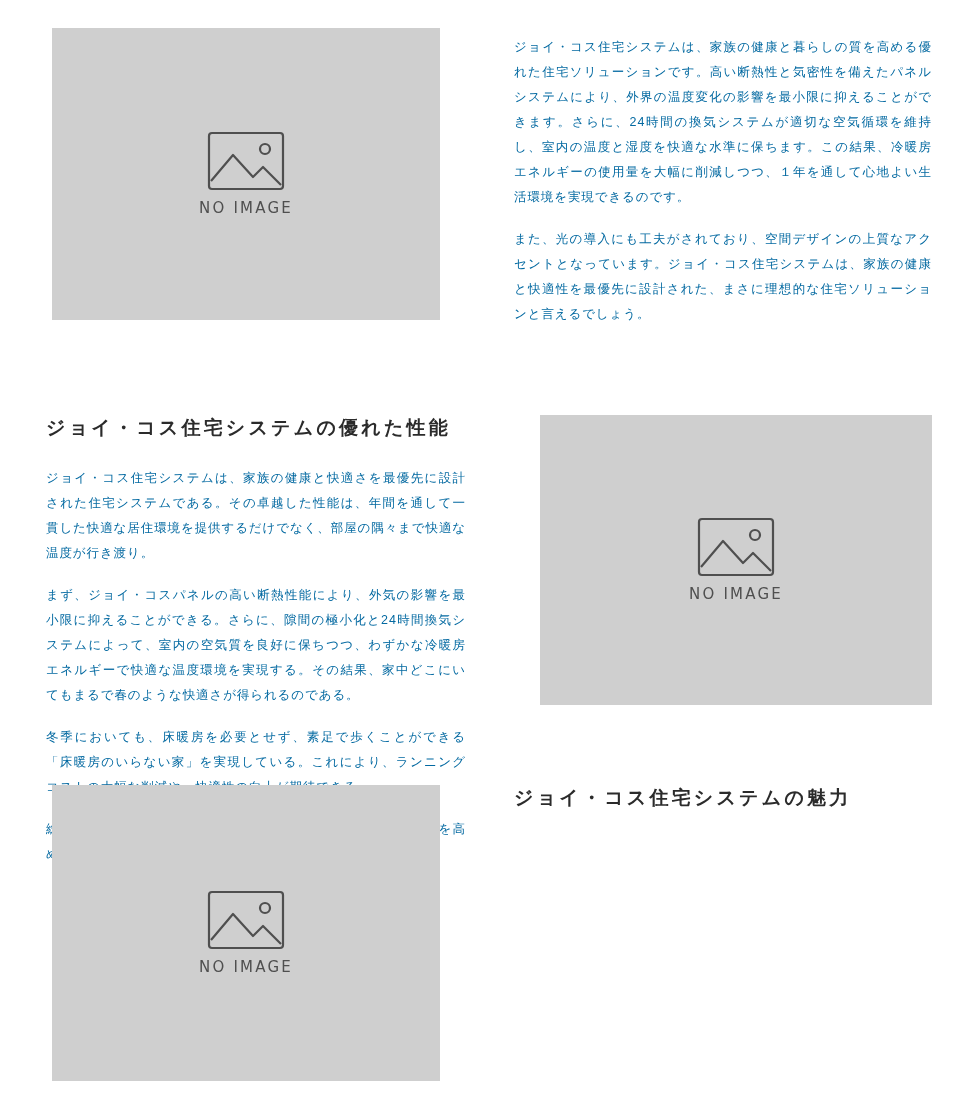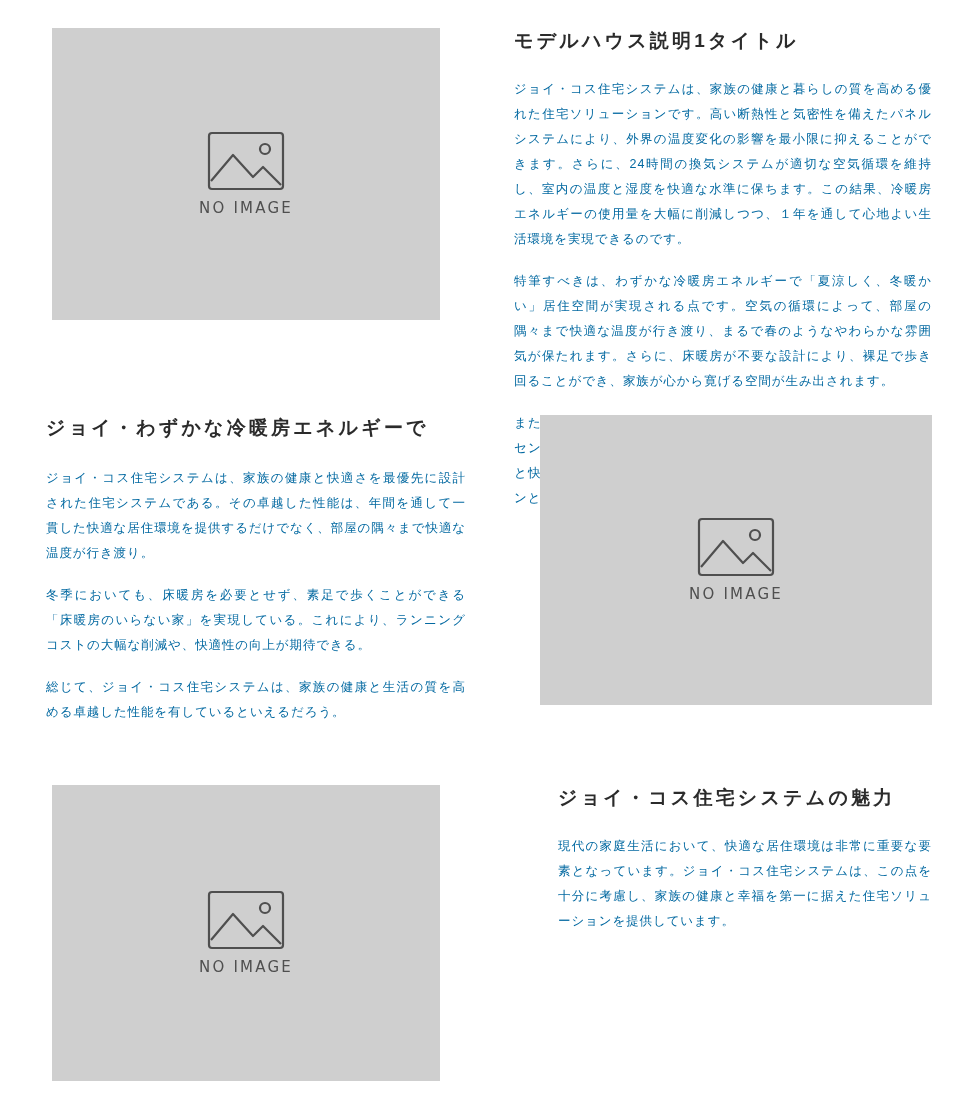--- a/index.html
+++ b/index.html
@@ -78,21 +78,21 @@
   #block1 { position: absolute; left: 52px; top: 28px; width: 880px; }
   #block1 .noimg { width: 388px; height: 292px; }
   #block1 .txt-col { margin-left: 0; padding-left: 74px; width: 492px; }
 
   #block2 { position: absolute; left: 46px; top: 415px; width: 886px; }
   #block2 .noimg { width: 392px; height: 290px; }
   #block2 .txt-col { padding-right: 74px; width: 494px; }
 
   #block3 { position: absolute; left: 52px; top: 785px; width: 880px; }
   #block3 .noimg { width: 388px; height: 296px; }
-  #block3 .txt-col { padding-left: 118px; width: 492px; }
+  #block3 .txt-col { padding-left: 74px; width: 492px; }
 
   #block2 h2.head { margin-bottom: 24px; }
   #block3 h2.head { margin-bottom: 22px; }
 </style>
 </head>
 <body>
 
 <div class="page">
 
   <div class="section" id="block1">
@@ -102,61 +102,59 @@
           <svg width="78" height="60" viewBox="0 0 78 60" fill="none">
             <rect x="2" y="2" width="74" height="56" rx="3" stroke="#4f4f4f" stroke-width="2.2" fill="none"></rect>
             <circle cx="58" cy="18" r="5" stroke="#4f4f4f" stroke-width="2.2" fill="none"></circle>
             <path d="M4 50 L26 24 L46 46 L56 36 L74 54" stroke="#4f4f4f" stroke-width="2.2" fill="none" stroke-linejoin="round"></path>
           </svg>
         </span>
         <span class="cap">NO IMAGE</span>
       </div>
     </div>
     <div class="txt-col">
-      <h2 class="head">モデルハウス説明1タイトル</h2>
       <p class="para">ジョイ・コス住宅システムは、家族の健康と暮らしの質を高める優れた住宅ソリューションです。高い断熱性と気密性を備えたパネルシステムにより、外界の温度変化の影響を最小限に抑えることができます。さらに、24時間の換気システムが適切な空気循環を維持し、室内の温度と湿度を快適な水準に保ちます。この結果、冷暖房エネルギーの使用量を大幅に削減しつつ、１年を通して心地よい生活環境を実現できるのです。</p>
-      <p class="para">特筆すべきは、わずかな冷暖房エネルギーで「夏涼しく、冬暖かい」居住空間が実現される点です。空気の循環によって、部屋の隅々まで快適な温度が行き渡り、まるで春のようなやわらかな雰囲気が保たれます。さらに、床暖房が不要な設計により、裸足で歩き回ることができ、家族が心から寛げる空間が生み出されます。</p>
       <p class="para">また、光の導入にも工夫がされており、空間デザインの上質なアクセントとなっています。ジョイ・コス住宅システムは、家族の健康と快適性を最優先に設計された、まさに理想的な住宅ソリューションと言えるでしょう。</p>
     </div>
   </div>
 
   <div class="section reverse" id="block2">
     <div class="img-col">
       <div class="noimg">
         <span>
           <svg width="78" height="60" viewBox="0 0 78 60" fill="none">
             <rect x="2" y="2" width="74" height="56" rx="3" stroke="#4f4f4f" stroke-width="2.2" fill="none"></rect>
             <circle cx="58" cy="18" r="5" stroke="#4f4f4f" stroke-width="2.2" fill="none"></circle>
             <path d="M4 50 L26 24 L46 46 L56 36 L74 54" stroke="#4f4f4f" stroke-width="2.2" fill="none" stroke-linejoin="round"></path>
           </svg>
         </span>
         <span class="cap">NO IMAGE</span>
       </div>
     </div>
     <div class="txt-col">
-      <h2 class="head">ジョイ・わずかな冷暖房エネルギーで</h2>
+      <h2 class="head">ジョイ・コス住宅システムの優れた性能</h2>
       <p class="para">ジョイ・コス住宅システムは、家族の健康と快適さを最優先に設計された住宅システムである。その卓越した性能は、年間を通して一貫した快適な居住環境を提供するだけでなく、部屋の隅々まで快適な温度が行き渡り。</p>
+      <p class="para">まず、ジョイ・コスパネルの高い断熱性能により、外気の影響を最小限に抑えることができる。さらに、隙間の極小化と24時間換気システムによって、室内の空気質を良好に保ちつつ、わずかな冷暖房エネルギーで快適な温度環境を実現する。その結果、家中どこにいてもまるで春のような快適さが得られるのである。</p>
       <p class="para">冬季においても、床暖房を必要とせず、素足で歩くことができる「床暖房のいらない家」を実現している。これにより、ランニングコストの大幅な削減や、快適性の向上が期待できる。</p>
       <p class="para">総じて、ジョイ・コス住宅システムは、家族の健康と生活の質を高める卓越した性能を有しているといえるだろう。</p>
     </div>
   </div>
 
   <div class="section" id="block3">
     <div class="img-col">
       <div class="noimg">
         <span>
           <svg width="78" height="60" viewBox="0 0 78 60" fill="none">
             <rect x="2" y="2" width="74" height="56" rx="3" stroke="#4f4f4f" stroke-width="2.2" fill="none"></rect>
             <circle cx="58" cy="18" r="5" stroke="#4f4f4f" stroke-width="2.2" fill="none"></circle>
             <path d="M4 50 L26 24 L46 46 L56 36 L74 54" stroke="#4f4f4f" stroke-width="2.2" fill="none" stroke-linejoin="round"></path>
           </svg>
         </span>
         <span class="cap">NO IMAGE</span>
       </div>
     </div>
     <div class="txt-col">
       <h2 class="head">ジョイ・コス住宅システムの魅力</h2>
-      <p class="para">現代の家庭生活において、快適な居住環境は非常に重要な要素となっています。ジョイ・コス住宅システムは、この点を十分に考慮し、家族の健康と幸福を第一に据えた住宅ソリューションを提供しています。</p>
 
     </div>
   </div>
 
 </div>
 
 </body></html>

